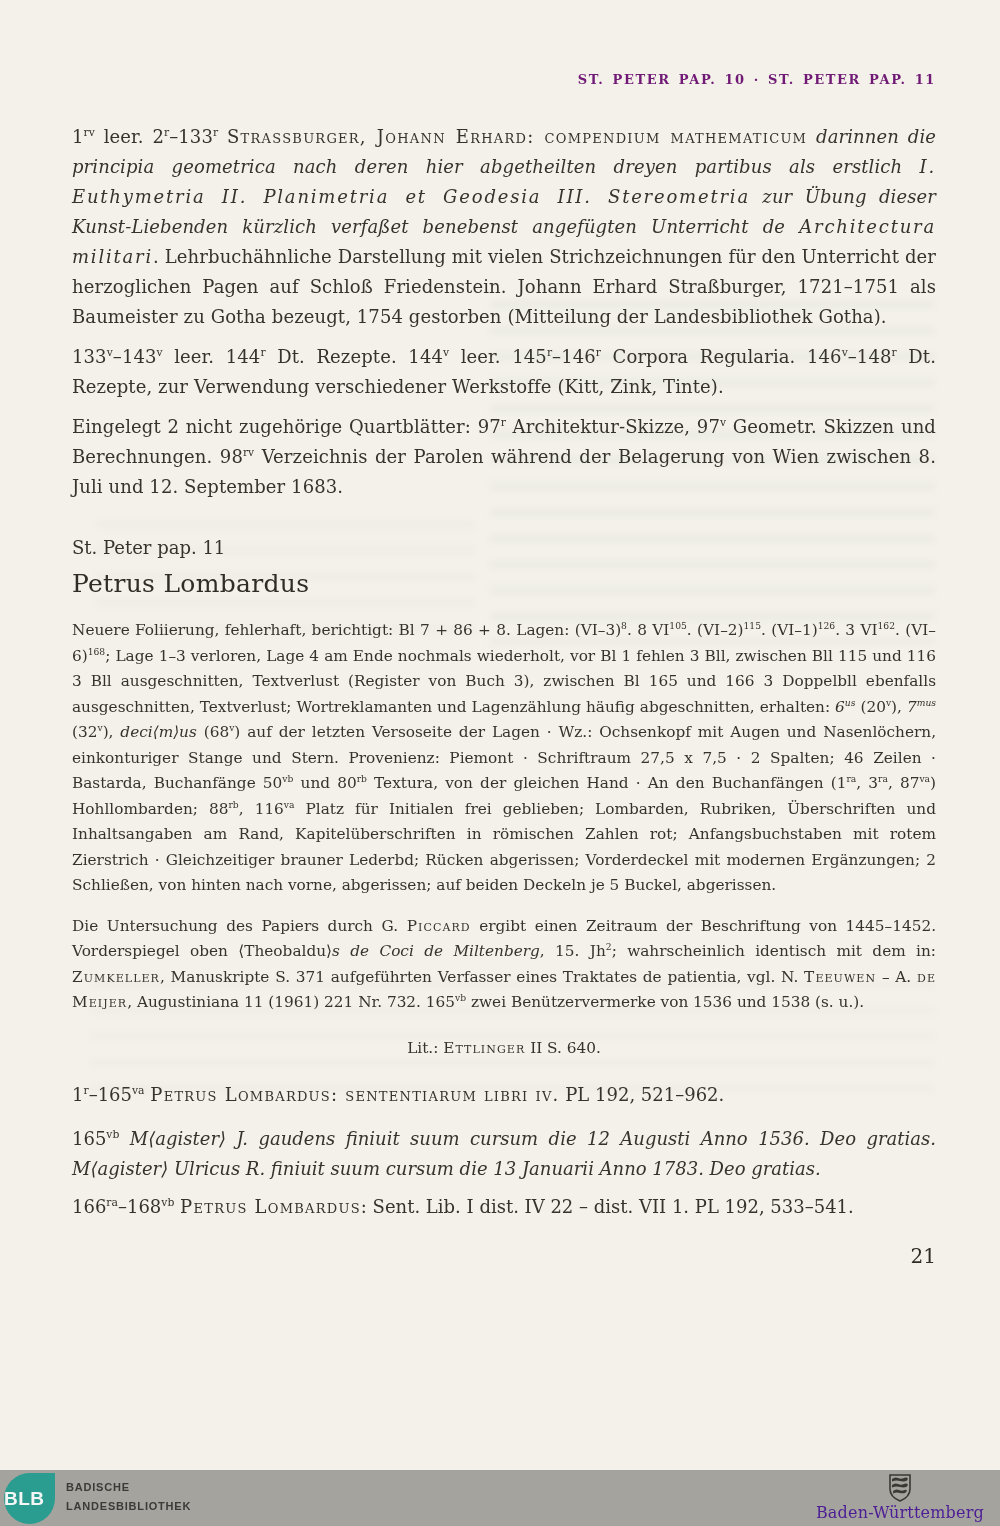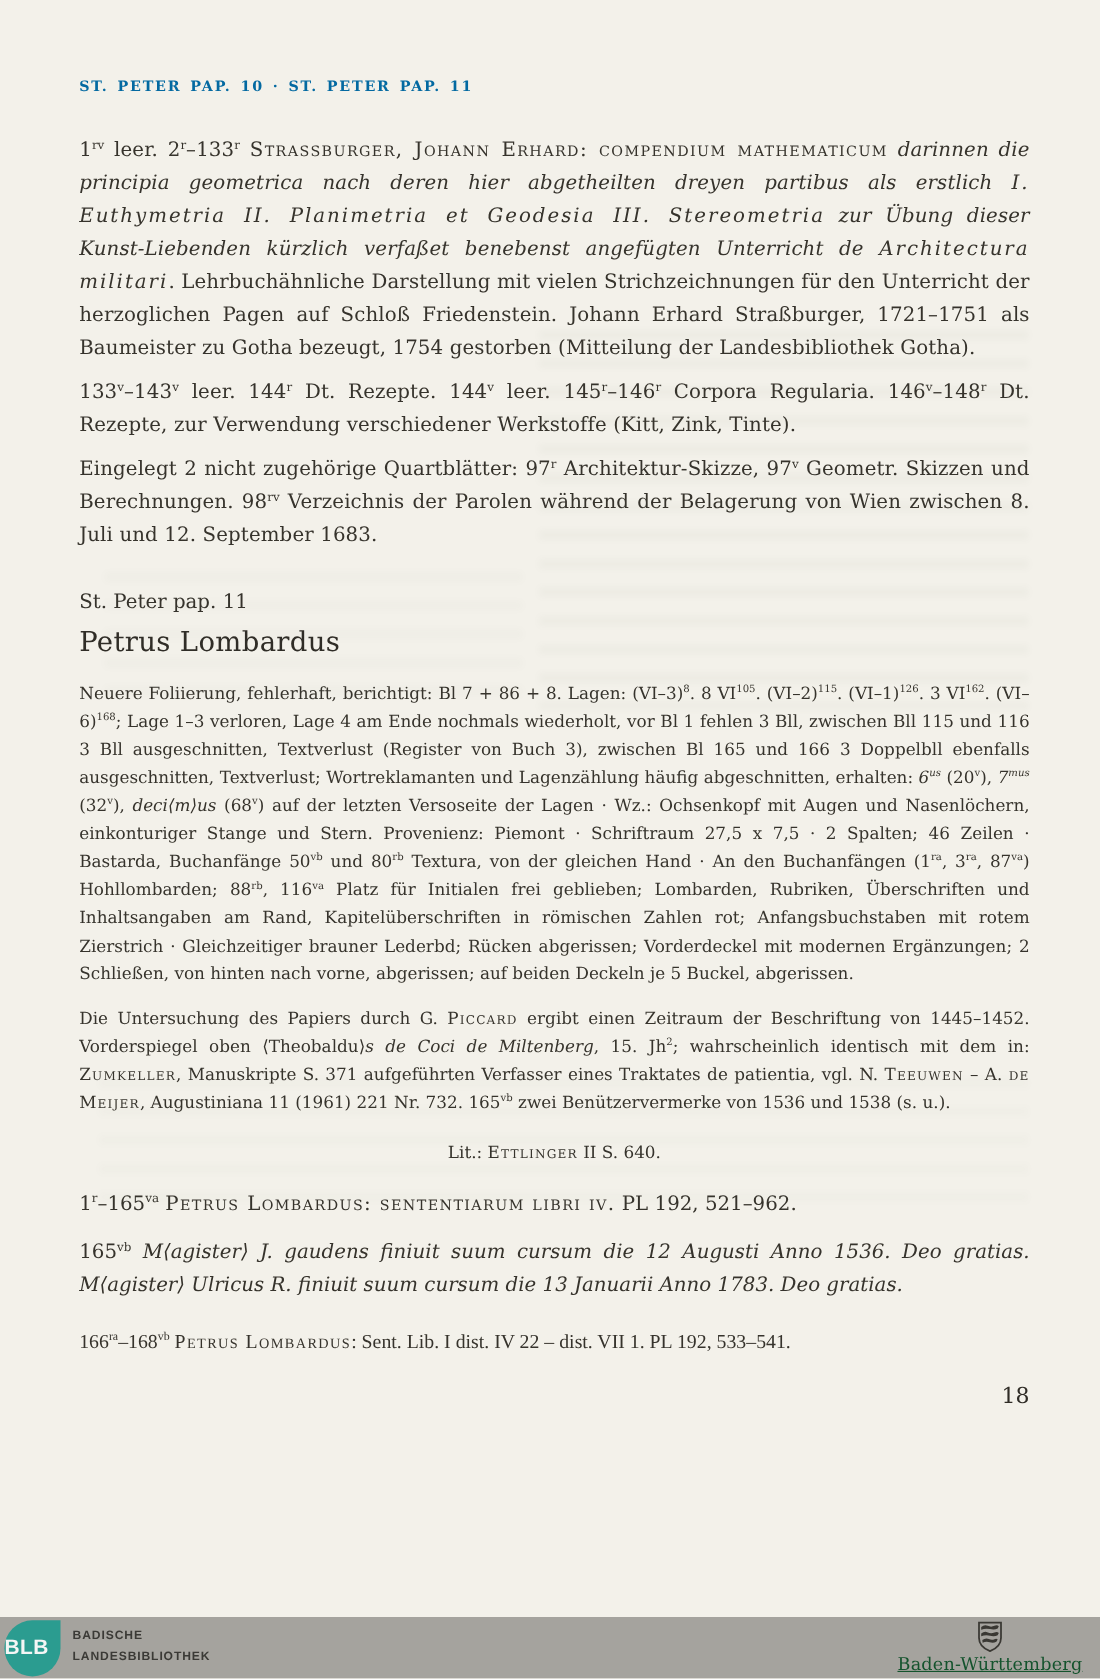--- a/index.html
+++ b/index.html
@@ -15,26 +15,27 @@
     background:var(--paper);
     font-family:"DejaVu Serif","Liberation Serif",serif;
     color:var(--ink);
     position:relative;
     overflow:hidden;
   }
   .page{position:absolute;inset:0;}
   .content{padding:72px 64px 0 72px;position:relative;z-index:2;}
 
   .running-head{
+    text-align:right;
     font-family:"DejaVu Serif","Liberation Serif",serif;
     font-size:13px;
     font-weight:bold;
     letter-spacing:1.6px;
     word-spacing:2px;
-    color:#0369a1;
+    color:#701a75;
   }
 
   .body-para{
     font-size:18px;
     line-height:30px;
     text-align:justify;
     letter-spacing:.1px;
   }
   .p1{margin-top:35px;}
   .p2{margin-top:10px;}
@@ -53,21 +54,21 @@
   .prov{margin-top:15px;}
   .lit{margin-top:20px;text-align:center;}
 
   .content-line{
     font-size:18px;
     line-height:30px;
     text-align:justify;
   }
   .c1{margin-top:19px;}
   .c2{margin-top:14px;}
-  .c3{margin-top:20px;font-family:Liberation Serif, serif;}
+  .c3{margin-top:8px;}
 
   .page-number{
     margin-top:22px;
     text-align:right;
     font-size:20px;
     color:#2f2c26;
   }
 
   sup{font-size:.60em;line-height:0;vertical-align:super;letter-spacing:0;}
   .sc{font-variant:small-caps;letter-spacing:.07em;}
@@ -109,21 +110,21 @@
     font-weight:bold;font-size:11px;line-height:19px;
     letter-spacing:.8px;color:var(--footer-ink);
   }
   .state-block{
     position:absolute;right:16px;bottom:4px;
     text-align:center;
   }
   .coat-of-arms{display:block;margin:0 auto 1px auto;}
   .state-name{
     font-family:"DejaVu Serif","Liberation Serif",serif;
-    font-size:16px;color:#14532d;letter-spacing:.2px;text-decoration:underline;
+    font-size:16px;color:#4c1d95;letter-spacing:.2px;
   }
 </style>
 </head>
 <body>
 
 <div class="page">
 
   <div class="bleed bleed-a"></div>
   <div class="bleed bleed-b"></div>
   <div class="bleed bleed-c"></div>
@@ -140,21 +141,21 @@
     <div class="ms-title">Petrus Lombardus</div>
 
     <p class="small-para desc">Neuere Foliierung, fehlerhaft, berichtigt: Bl 7 + 86 + 8. Lagen: (VI–3)<sup>8</sup>. 8 VI<sup>105</sup>. (VI–2)<sup>115</sup>. (VI–1)<sup>126</sup>. 3 VI<sup>162</sup>. (VI–6)<sup>168</sup>; Lage 1–3 verloren, Lage 4 am Ende nochmals wiederholt, vor Bl 1 fehlen 3 Bll, zwischen Bll 115 und 116 3 Bll ausgeschnitten, Textverlust (Register von Buch 3), zwischen Bl 165 und 166 3 Doppelbll ebenfalls ausgeschnitten, Textverlust; Wortreklamanten und Lagenzählung häufig abgeschnitten, erhalten: <span class="it">6<sup>us</sup></span> (20<sup>v</sup>), <span class="it">7<sup>mus</sup></span> (32<sup>v</sup>), <span class="it">deci⟨m⟩us</span> (68<sup>v</sup>) auf der letzten Versoseite der Lagen  ·  Wz.: Ochsenkopf mit Augen und Nasenlöchern, einkonturiger Stange und Stern. Provenienz: Piemont  ·  Schriftraum 27,5 x 7,5  ·  2 Spalten; 46 Zeilen  ·  Bastarda, Buchanfänge 50<sup>vb</sup> und 80<sup>rb</sup> Textura, von der gleichen Hand  ·  An den Buchanfängen (1<sup>ra</sup>, 3<sup>ra</sup>, 87<sup>va</sup>) Hohllombarden; 88<sup>rb</sup>, 116<sup>va</sup> Platz für Initialen frei geblieben; Lombarden, Rubriken, Überschriften und Inhaltsangaben am Rand, Kapitelüberschriften in römischen Zahlen rot; Anfangsbuchstaben mit rotem Zierstrich  ·  Gleichzeitiger brauner Lederbd; Rücken abgerissen; Vorderdeckel mit modernen Ergänzungen; 2 Schließen, von hinten nach vorne, abgerissen; auf beiden Deckeln je 5 Buckel, abgerissen.</p>
     <p class="small-para prov">Die Untersuchung des Papiers durch G. <span class="sc">Piccard</span> ergibt einen Zeitraum der Beschriftung von 1445–1452. Vorderspiegel oben ⟨Theobaldu⟩<span class="it">s de Coci de Miltenberg</span>, 15. Jh<sup>2</sup>; wahrscheinlich identisch mit dem in: <span class="sc">Zumkeller</span>, Manuskripte S. 371 aufgeführten Verfasser eines Traktates de patientia, vgl. N. <span class="sc">Teeuwen</span> – A. <span class="sc">de Meijer</span>, Augustiniana 11 (1961) 221 Nr. 732. 165<sup>vb</sup> zwei Benützervermerke von 1536 und 1538 (s. u.).</p>
     <p class="small-para lit">Lit.: <span class="sc">Ettlinger</span> II S. 640.</p>
 
     <p class="content-line c1">1<sup>r</sup>–165<sup>va</sup>  <span class="sc">Petrus Lombardus: sententiarum libri iv.</span> PL 192, 521–962.</p>
     <p class="content-line c2">165<sup>vb</sup>  <span class="it">M⟨agister⟩ J. gaudens finiuit suum cursum die 12 Augusti Anno 1536. Deo gratias. M⟨agister⟩ Ulricus R. finiuit suum cursum die 13 Januarii Anno 1783. Deo gratias.</span></p>
     <p class="content-line c3">166<sup>ra</sup>–168<sup>vb</sup>  <span class="sc">Petrus Lombardus</span>: Sent. Lib. I dist. IV 22 – dist. VII 1. PL 192, 533–541.</p>
 
-    <div class="page-number">18</div>
+    <div class="page-number">21</div>
   </div>
 
   <div class="footer-bar">
     <div class="blb-logo">
       <span>BLB</span>
     </div>
     <div class="library-name">
       <div>BADISCHE</div>
       <div>LANDESBIBLIOTHEK</div>
     </div>

